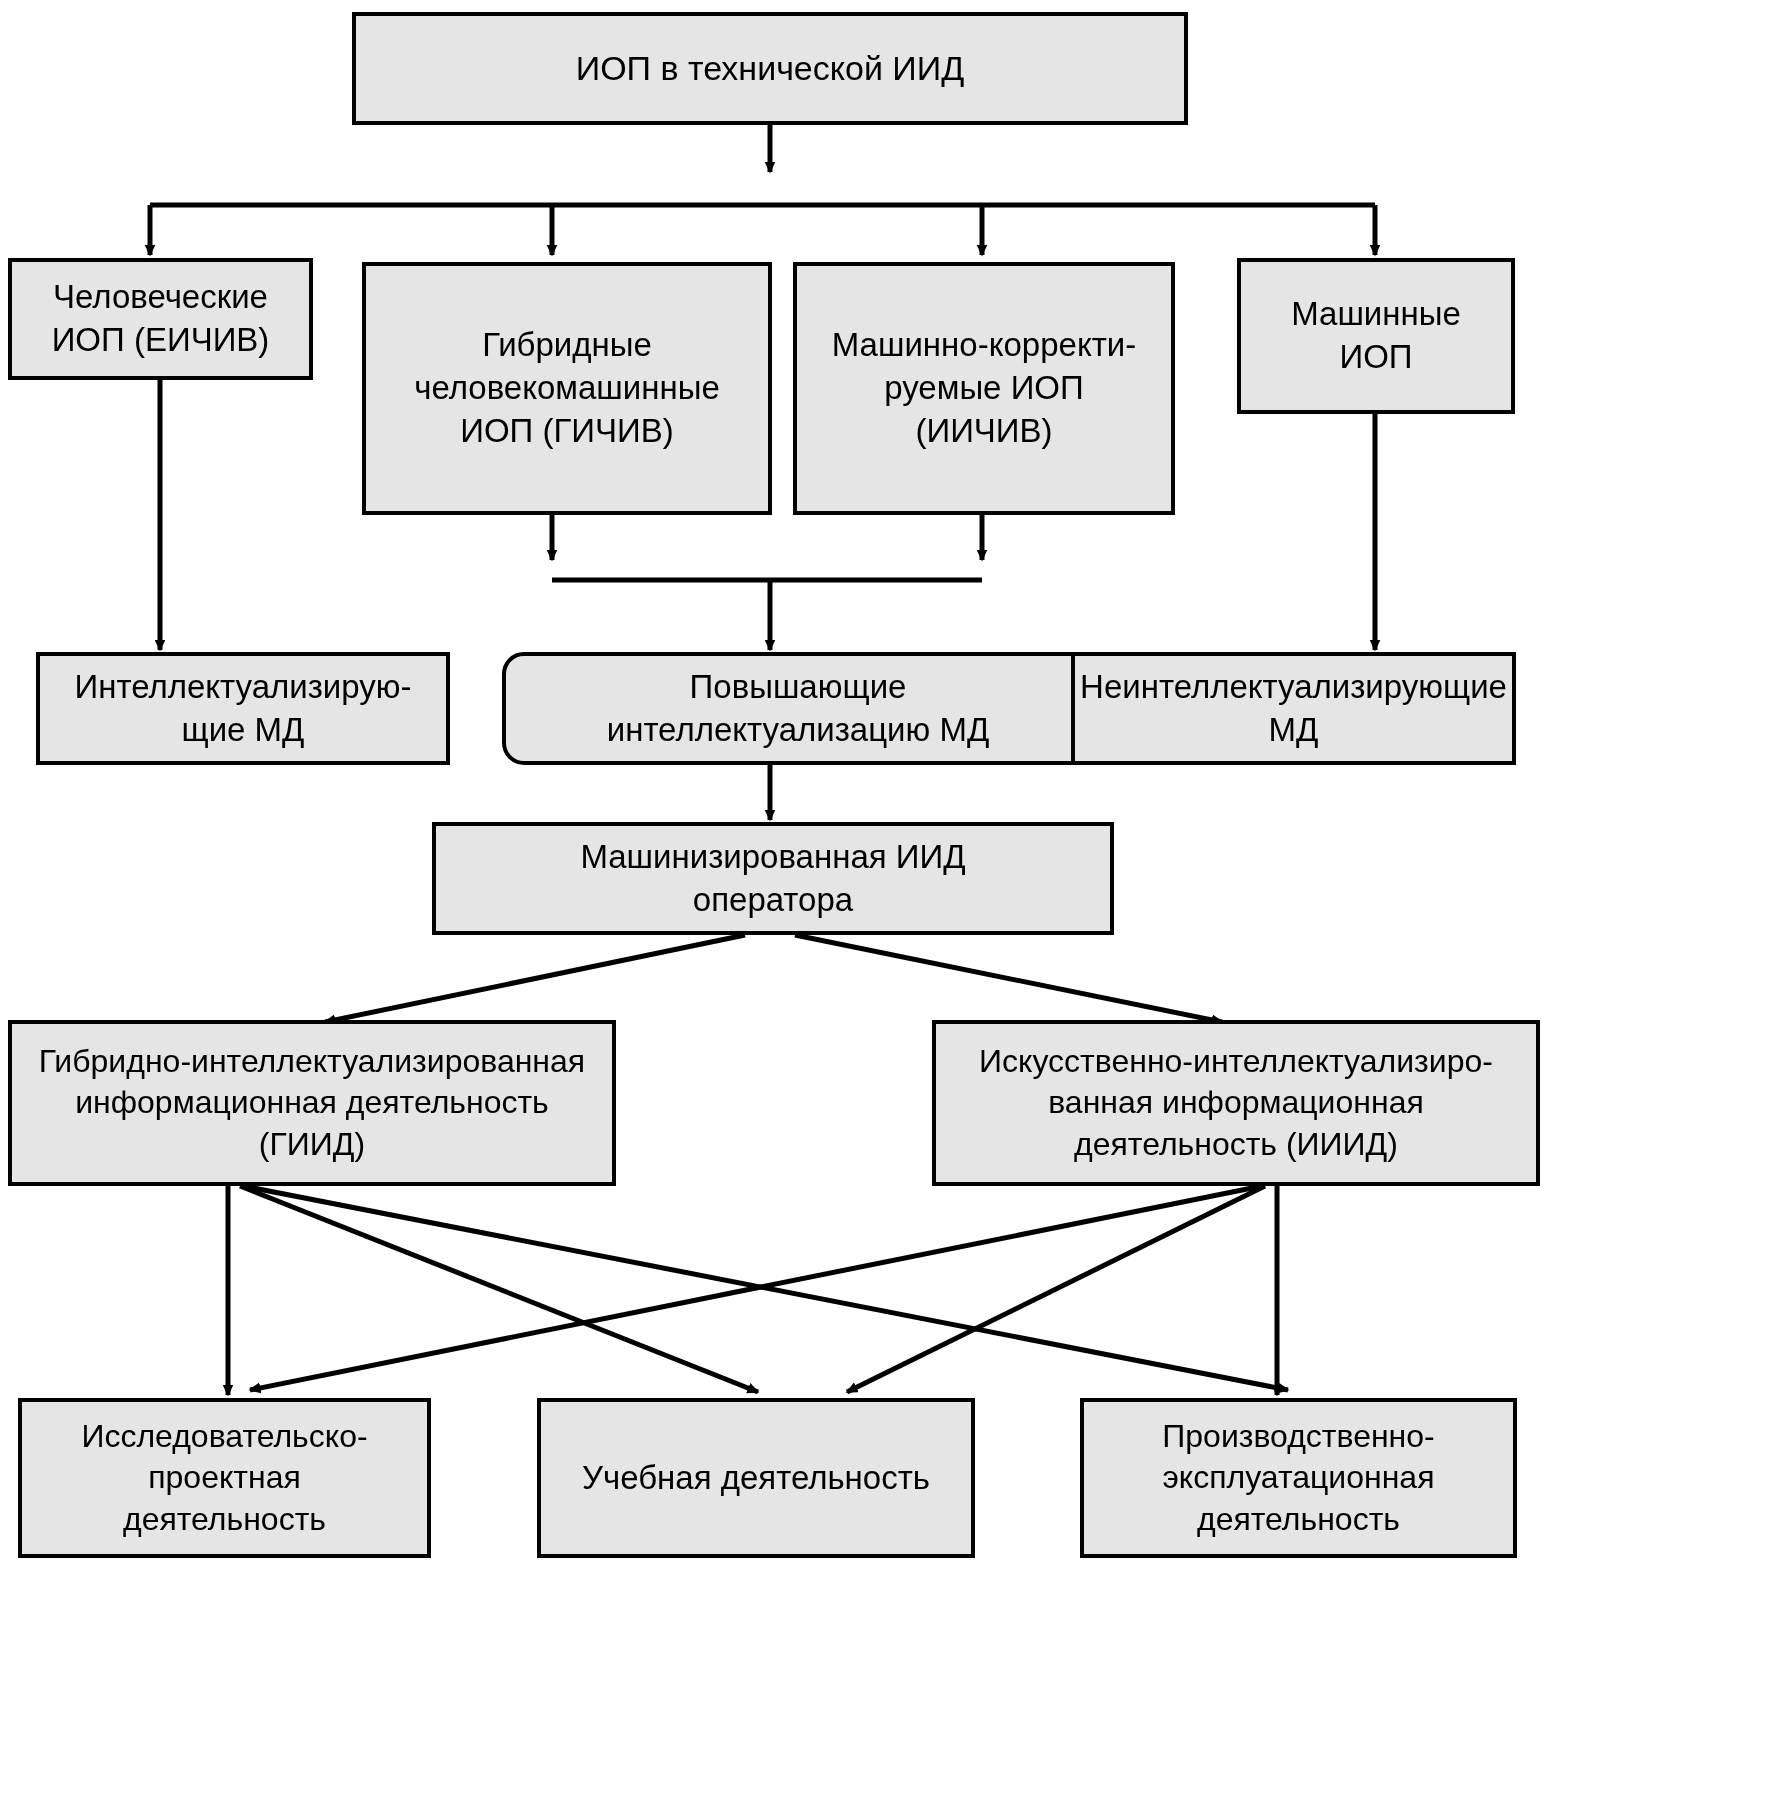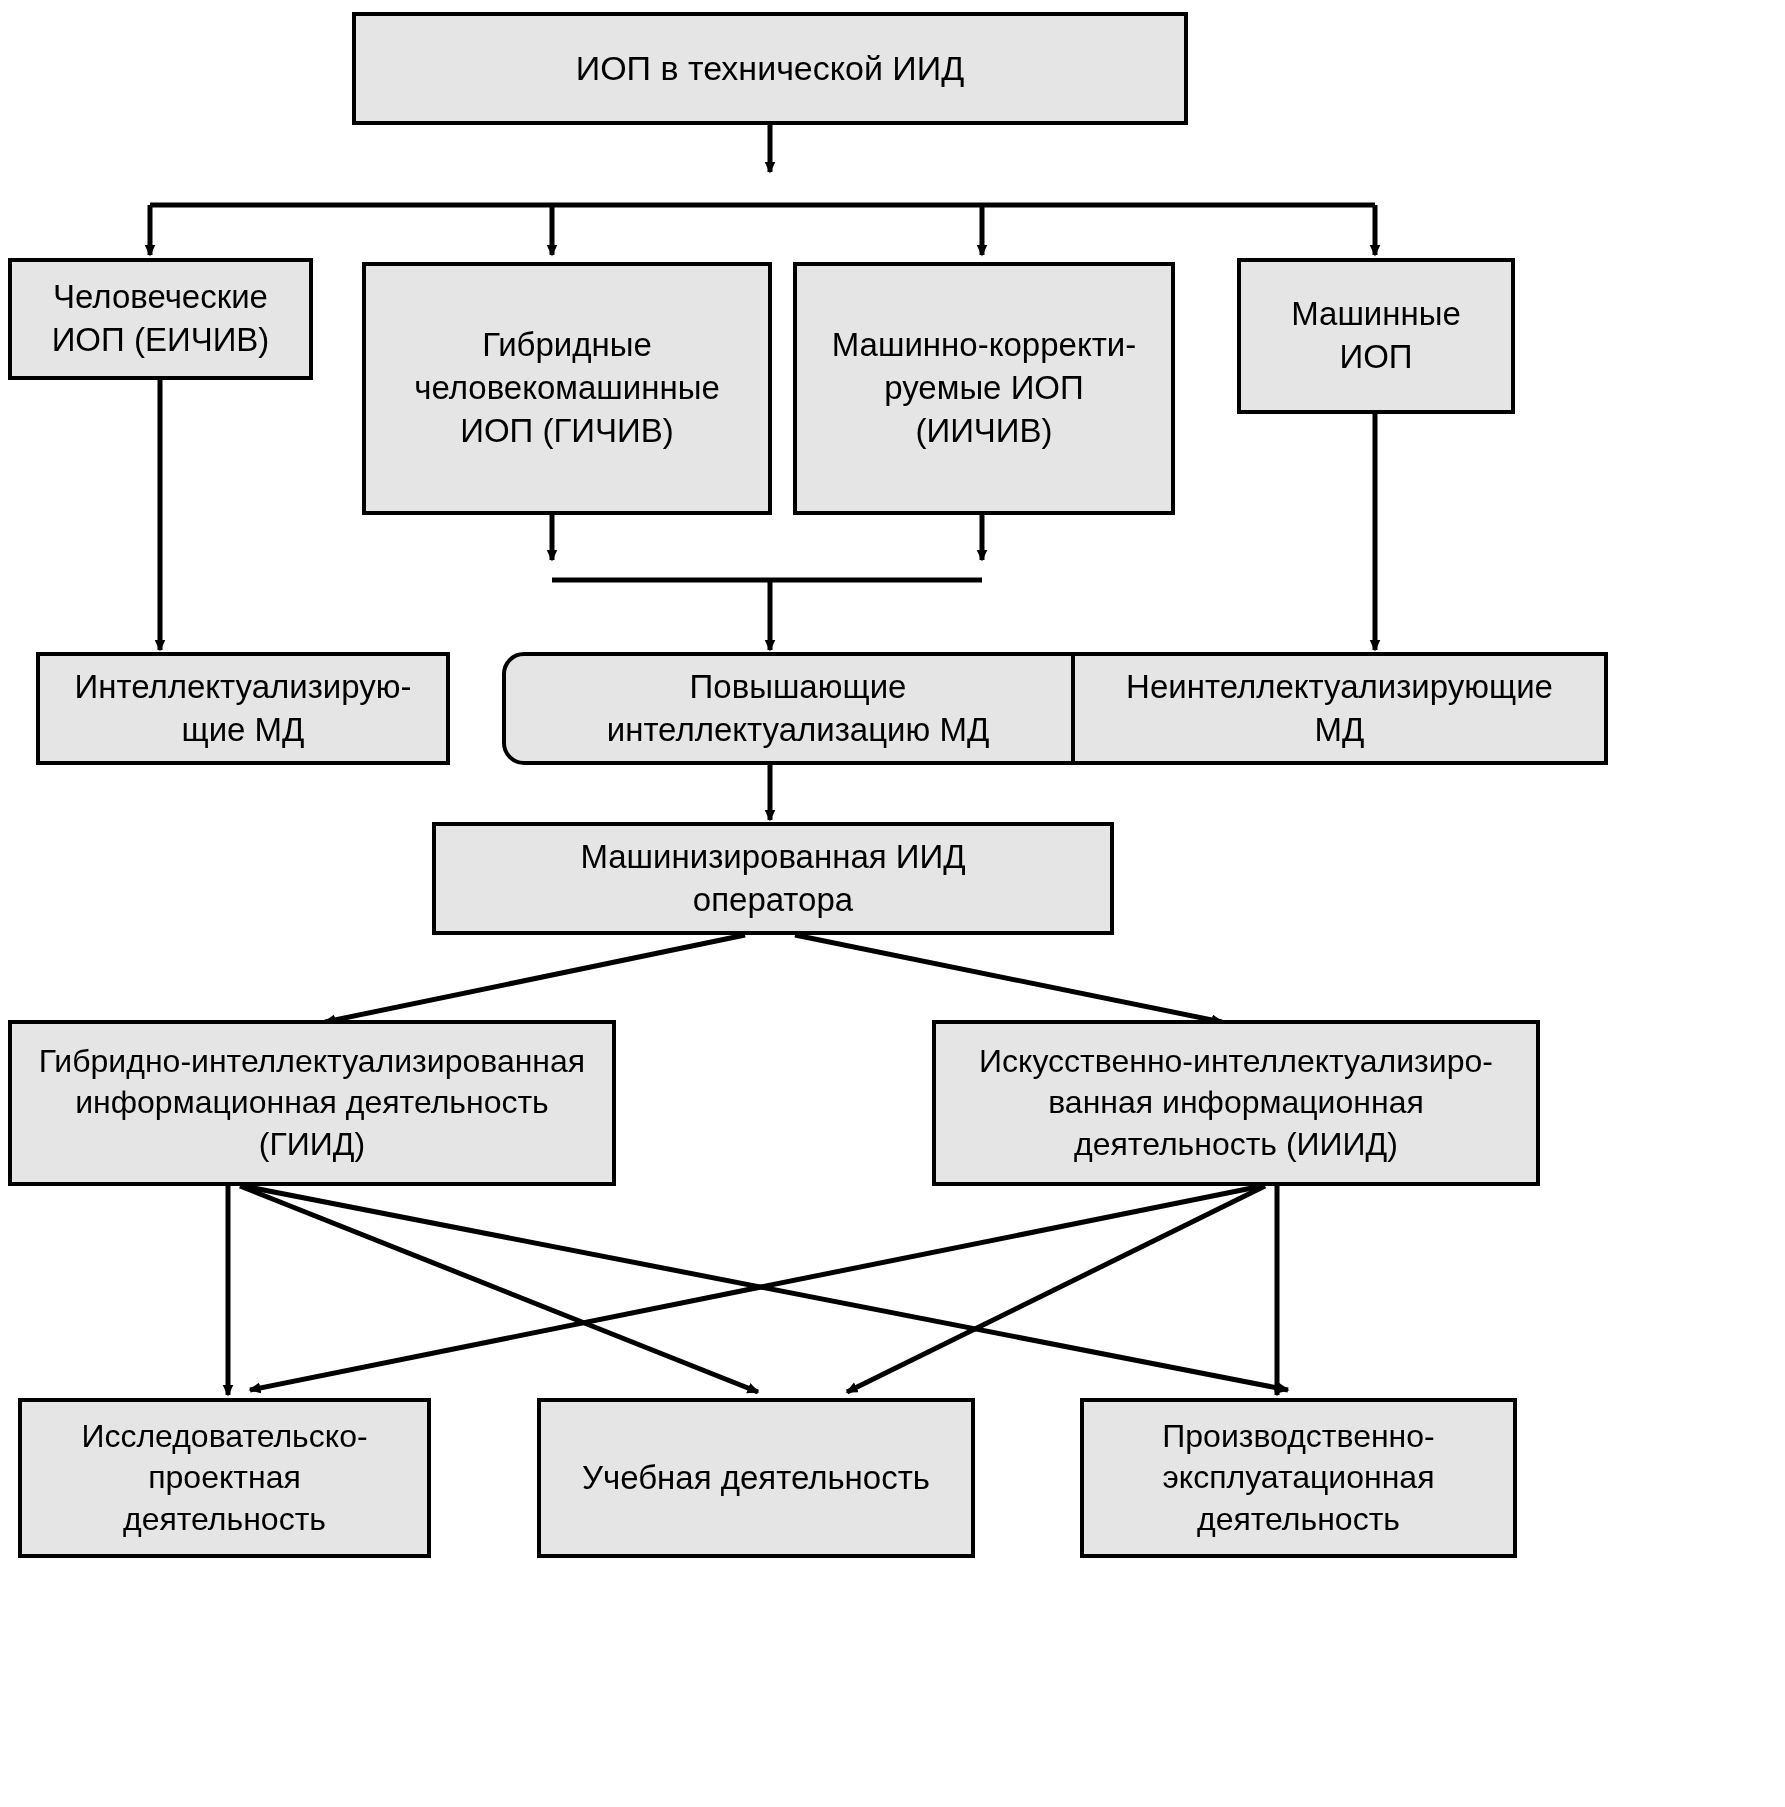--- a/index.html
+++ b/index.html
@@ -97,21 +97,21 @@
   <div class="node f33" style="left:36px;top:652px;width:414px;height:113px;">
     <span>Интеллектуализирую-
 щие МД</span>
   </div>
 
   <div class="node f33" style="left:502px;top:652px;width:592px;height:113px;border-radius:22px;">
     <span>Повышающие
 интеллектуализацию МД</span>
   </div>
 
-  <div class="node f33" style="left:1071px;top:652px;width:537px;height:113px;text-align:center;">
+  <div class="node f33" style="left:1071px;top:652px;width:445px;height:113px;text-align:center;">
     <span>Неинтеллектуализирующие
 МД</span>
   </div>
 
   <div class="node f33" style="left:432px;top:822px;width:682px;height:113px;">
     <span>Машинизированная ИИД
 оператора</span>
   </div>
 
   <div class="node f32" style="left:932px;top:1020px;width:608px;height:166px;">

